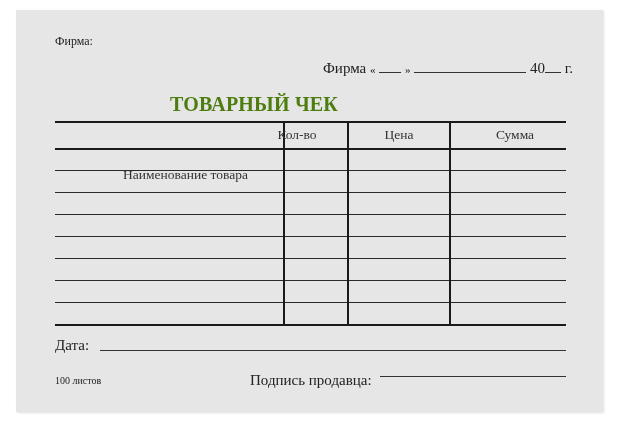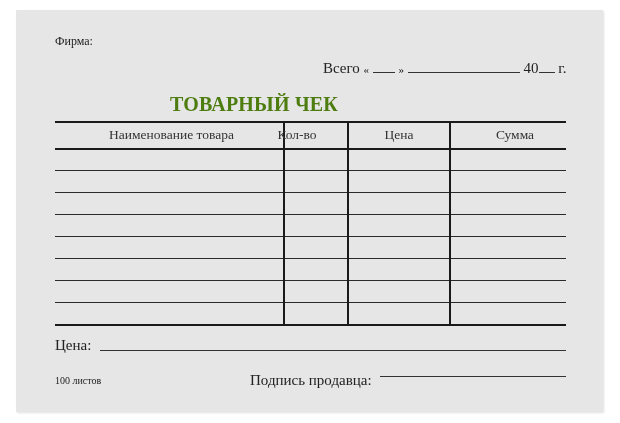--- a/index.html
+++ b/index.html
@@ -28,21 +28,21 @@
   .sign-line { position: absolute; left: 380px; top: 376px; width: 186px; border-top: 1.5px solid #333; }
 </style>
 </head>
 <body>
 
 <div class="paper"></div>
 
 <div class="abs firm-label">Фирма:</div>
 
 <div class="abs date-row">
-  <span>Всего</span>
+  <span>Фирма</span>
   <span style="font-size:11px;">«</span>
   <span class="uline" style="width:22px;"></span>
   <span style="font-size:11px;">»</span>
   <span class="uline" style="width:112px;"></span>
   <span>40</span><span class="uline" style="width:16px;"></span>
   <span>г.</span>
 </div>
 
 <div class="abs title">ТОВАРНЫЙ ЧЕК</div>
 
@@ -55,25 +55,25 @@
   <div class="hline" style="top:115px;"></div>
   <div class="hline" style="top:137px;"></div>
   <div class="hline" style="top:159px;"></div>
   <div class="hline" style="top:181px;"></div>
   <div class="hline thick" style="top:203px;"></div>
 
   <div class="vline" style="left:228px;"></div>
   <div class="vline" style="left:292px;"></div>
   <div class="vline" style="left:394px;"></div>
 
-  <div class="th" style="left:2px; width:229px;">Наименование товара</div>
+  <div class="th" style="left:16px; width:229px;margin-top:40px;">Наименование товара</div>
   <div class="th" style="left:216px; width:52px;">Кол-во</div>
   <div class="th" style="left:293px; width:102px;">Цена</div>
   <div class="th" style="left:395px; width:116px;margin-left:7px;">Сумма</div>
 </div>
 
-<div class="abs total-row">Цена:</div>
+<div class="abs total-row">Дата:</div>
 <div class="total-line"></div>
 
 <div class="abs sheets">100 листов</div>
 
 <div class="abs sign-label">Подпись продавца:</div>
 <div class="sign-line"></div>
 
 </body></html>

